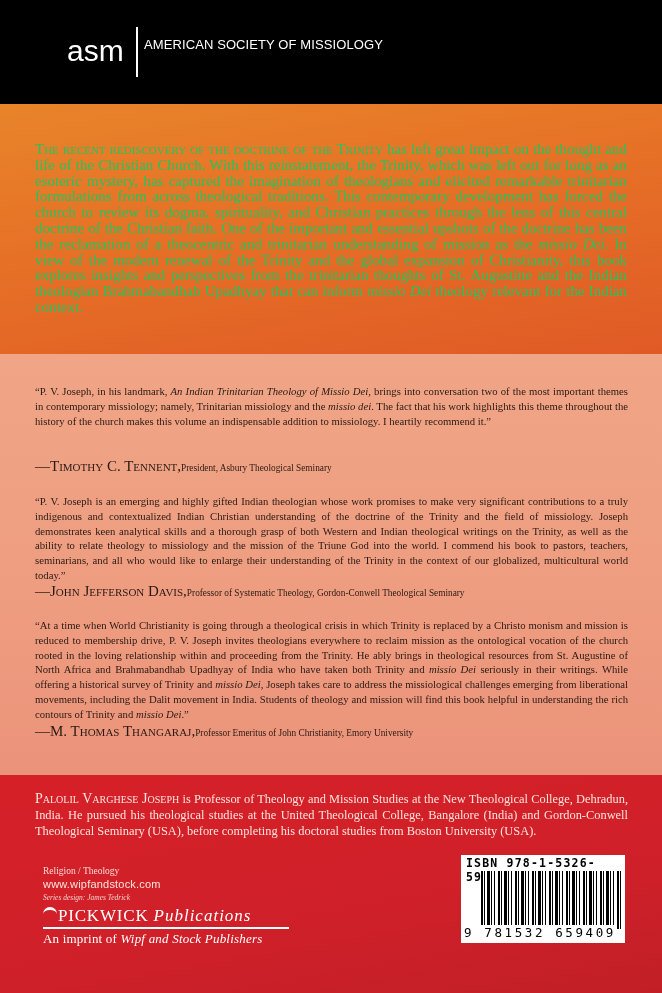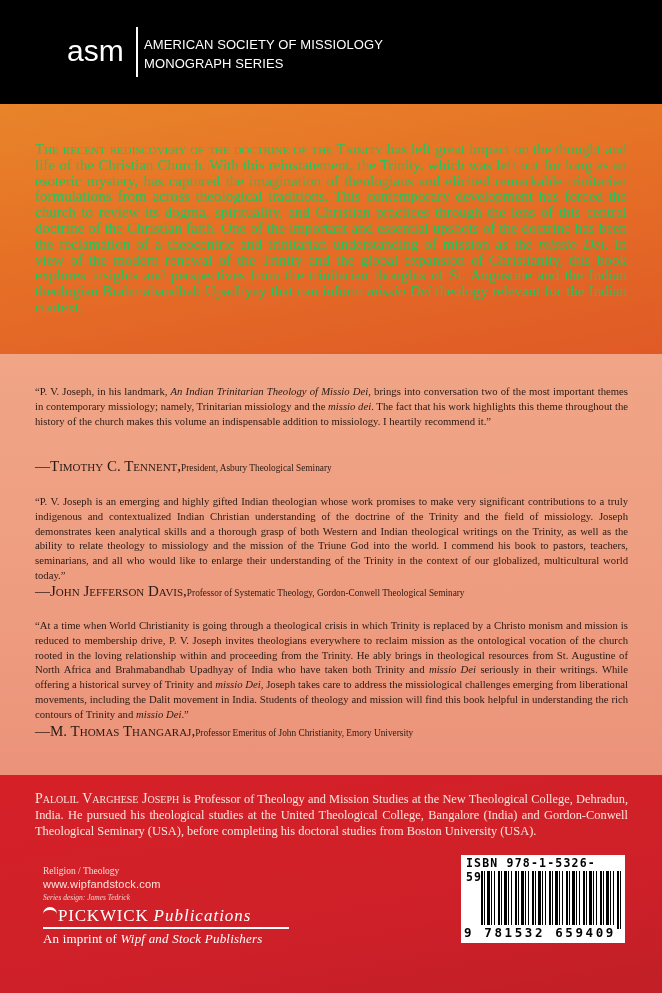--- a/index.html
+++ b/index.html
@@ -99,33 +99,32 @@
   .bars {
     position: absolute; left: 20px; top: 16px; width: 140px; height: 58px;
     background: repeating-linear-gradient(90deg,
       #000 0px, #000 2px, #fff 2px, #fff 3px, #000 3px, #000 4px, #fff 4px, #fff 6px,
       #000 6px, #000 9px, #fff 9px, #fff 10px, #000 10px, #000 11px, #fff 11px, #fff 13px,
       #000 13px, #000 14px, #fff 14px, #fff 17px);
   }
   .barcode-digits {
     position: absolute; left: 3px; top: 70px;
     font-family: "DejaVu Sans Mono", "Liberation Mono", monospace;
-    font-size: 12.5px; letter-spacing: 2.6px; color: #000; font-weight: bold; background: transparent;
+    font-size: 12.5px; letter-spacing: 2.6px; color: #000; font-weight: normal; background: transparent;
   }
   .barcode-digits span { background: #fff; }
 </style>
 </head>
 <body>
 
 <div class="header">
   <div class="asm-logo">asm</div>
   <div class="asm-divider"></div>
   <div class="series-title">
     <div>AMERICAN SOCIETY OF MISSIOLOGY</div>
-    <div>MONOGRAPH SERIES</div>
   </div>
 </div>
 
 <div class="orange-band"></div>
 <p class="summary"><span class="sc">The recent rediscovery of the doctrine of the Trinity</span><span> has left great impact on the thought and life of the Christian Church. With this reinstatement, the Trinity, which was left out for long as an esoteric mystery, has captured the imagination of theologians and elicited remarkable trinitarian formulations from across theological traditions. This contemporary development has forced the church to review its dogma, spirituality, and Christian practices through the lens of this central doctrine of the Christian faith. One of the important and essential upshots of the doctrine has been the reclamation of a theocentric and trinitarian understanding of mission as the </span><em>missio Dei</em><span>. In view of the modern renewal of the Trinity and the global expansion of Christianity, this book explores insights and perspectives from the trinitarian thoughts of St. Augustine and the Indian theologian Brahmabandhab Upadhyay that can inform </span><em>missio Dei</em><span> theology relevant for the Indian context.</span></p>
 
 <div class="peach-band"></div>
 
 <p class="blurb" style="top:384px;"><span>“P. V. Joseph, in his landmark, </span><em>An Indian Trinitarian Theology of Missio Dei</em><span>, brings into conversation two of the most important themes in contemporary missiology; namely, Trinitarian missiology and the </span><em>missio dei</em><span>. The fact that his work highlights this theme throughout the history of the church makes this volume an indispensable addition to missiology. I heartily recommend it.”</span></p>
 <div class="endorser" style="top:457px;"><span class="dash">—</span><span class="name">Timothy C. Tennent,</span><span class="title">President, Asbury Theological Seminary</span></div>

